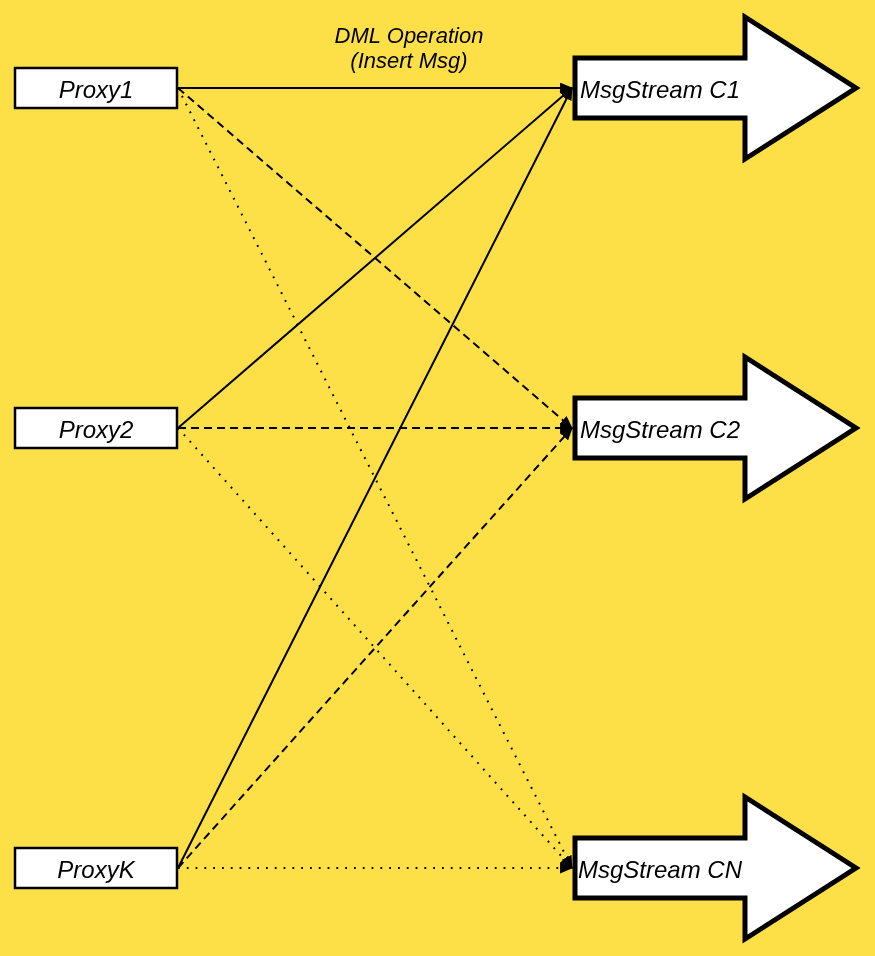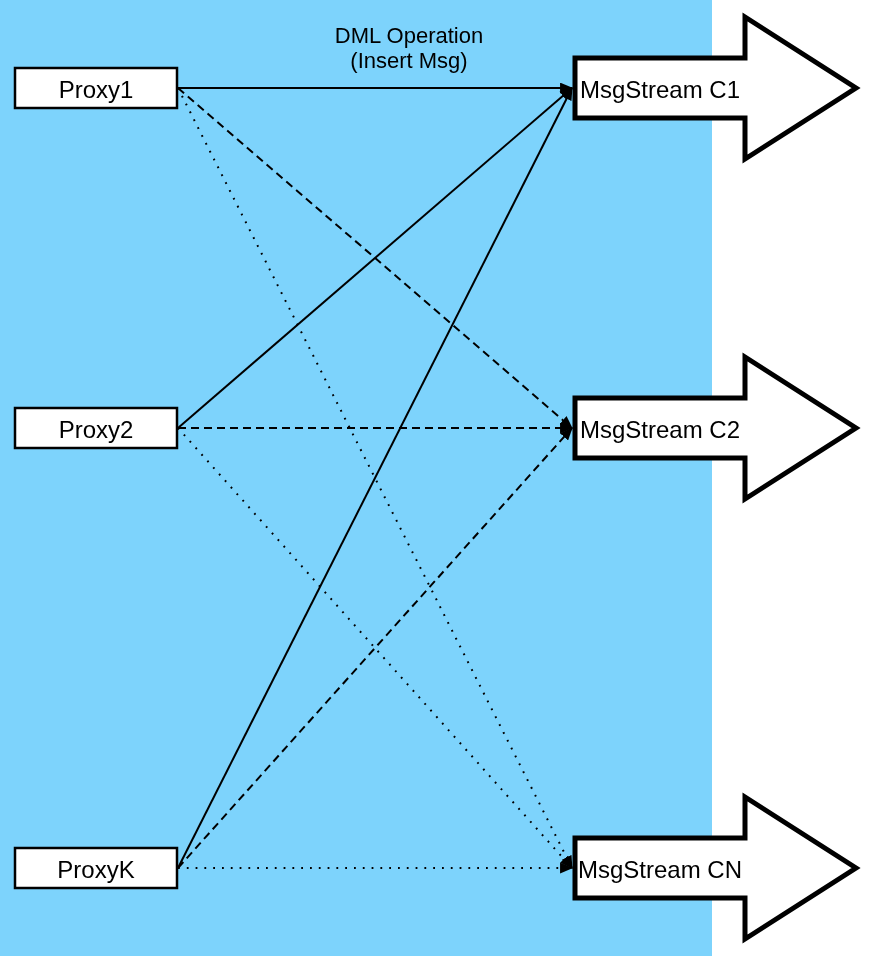--- a/index.html
+++ b/index.html
@@ -6,23 +6,24 @@
     margin: 0;
     padding: 0;
     background: #ffffff;
     width: 875px;
     height: 956px;
     overflow: hidden;
     font-family: "Liberation Sans", sans-serif;
   }
   .stage {
     position: relative;
-    width: 712px;
+    width: 875px;
     height: 956px;
-    background: #7dd3fc;
+    background: #fde047;
+    font-style: italic;
   }
   svg { display: block; }
 
   .node-box {
     fill: #ffffff;
     stroke: #000000;
     stroke-width: 2.5;
   }
   .node-label {
     font-family: "Liberation Sans", sans-serif;

